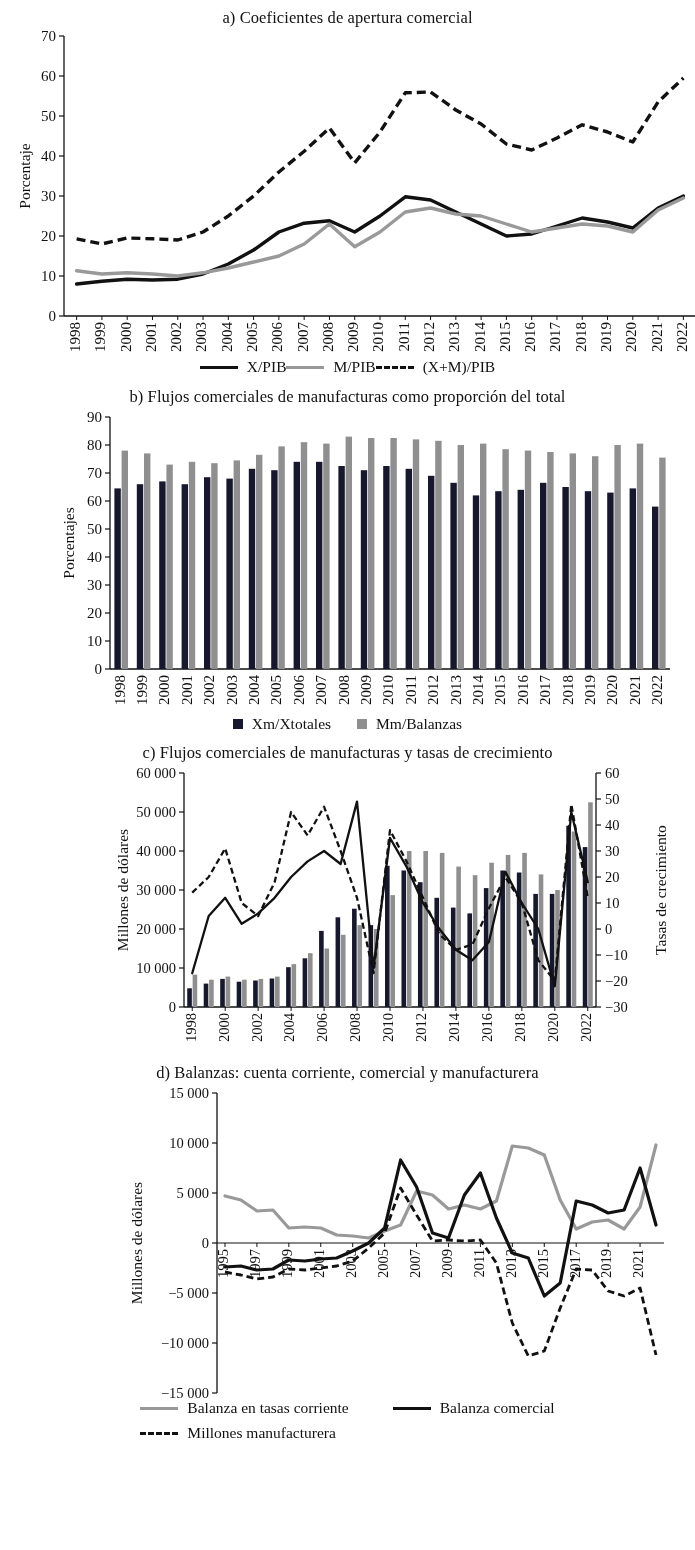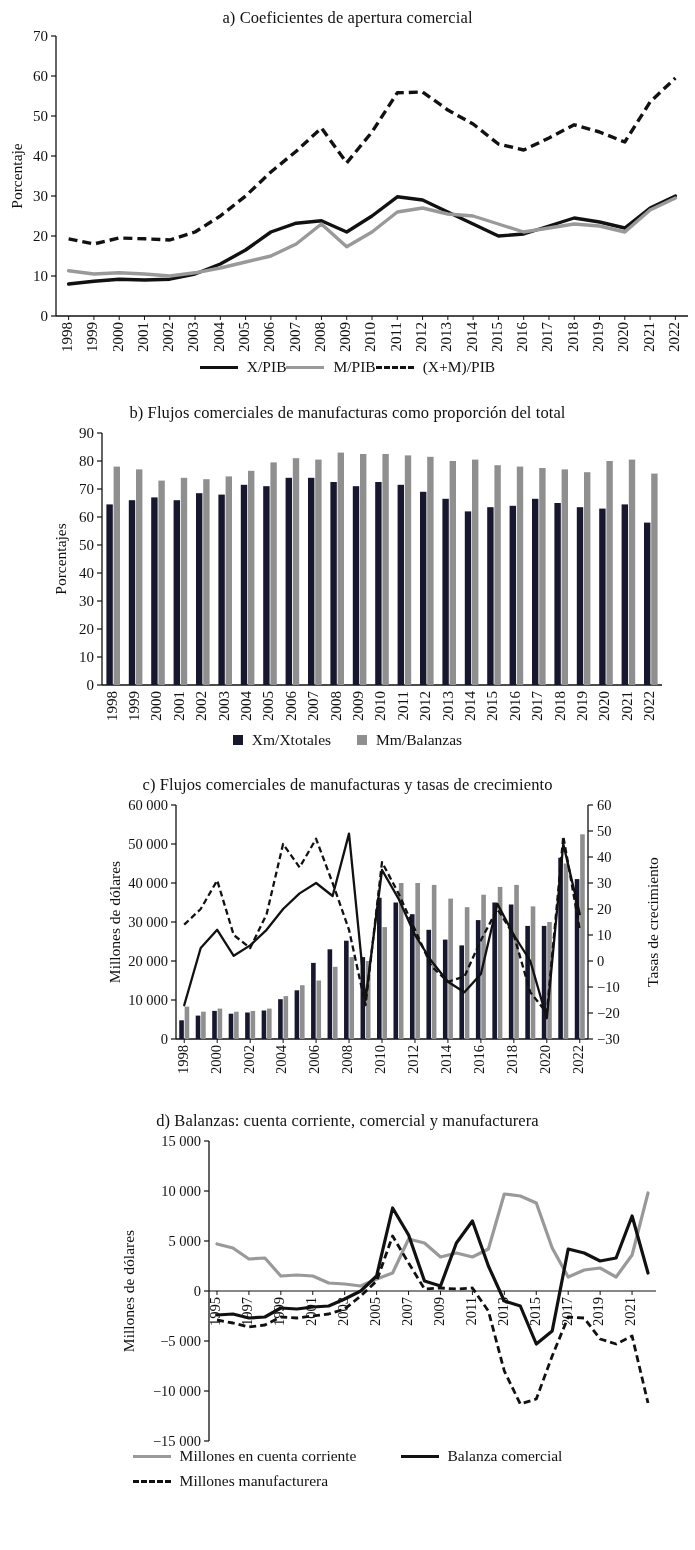--- a/index.html
+++ b/index.html
@@ -1,20 +1,20 @@
 <!DOCTYPE html>
 <html><head>
 <meta charset="utf-8">
 <style>
   *{box-sizing:border-box}
   body{margin:0;background:#fff;width:695px;color:#111;
        font-family:"Liberation Serif","DejaVu Serif",serif}
-  .fig{padding:6px 4px 4px}
+  .fig{padding:6px 12px 4px}
   .chart-sec{margin:0}
-  .chart-sec + .chart-sec{margin-top:26px}
+  .chart-sec + .chart-sec{margin-top:10px}
   .ctitle{margin:2px 0 2px;font-size:16.5px;font-weight:normal;text-align:center;letter-spacing:.1px}
   .plotwrap{line-height:0}
   .legend{display:flex;justify-content:center;align-items:center;
           font-size:15.5px;margin:-2px 0 10px;line-height:1.2}
   .gap-b{column-gap:26px}
   .grid-c{display:grid;grid-template-columns:max-content max-content;column-gap:64px;row-gap:6px;justify-content:center}
   .grid-d{display:grid;grid-template-columns:max-content max-content;column-gap:44px;row-gap:6px;justify-content:center}
   .lg-item{display:inline-flex;align-items:center;gap:9px;white-space:nowrap}
   .sw{flex:none;display:inline-block}
   .sw-line{width:38px;height:3.5px}
@@ -404,21 +404,21 @@
           <line x1="628.0535714285713" y1="158" x2="628.0535714285713" y2="162" stroke="#111" stroke-width="1"></line>
           <text font-size="14.5" font-family="&quot;Liberation Serif&quot;,&quot;DejaVu Serif&quot;,serif" fill="#111" text-anchor="end" dominant-baseline="middle" transform="translate(628.1,164) rotate(-90)">2021</text>
           <path d="M213.0,111.0L228.9,115.0L244.9,126.0L260.9,125.0L276.8,143.0L292.8,142.0L308.8,143.0L324.7,150.0L340.7,151.0L356.7,153.0L372.6,146.0L388.6,140.0L404.6,106.0L420.5,110.0L436.5,124.0L452.4,120.0L468.4,124.0L484.4,116.0L500.3,61.0L516.3,63.0L532.3,70.0L548.2,115.0L564.2,144.0L580.2,137.0L596.1,135.0L612.1,144.0L628.1,122.0L644.0,60.0" fill="none" stroke="#999999" stroke-width="3.2" stroke-linejoin="round" stroke-linecap="round"></path>
           <path d="M213.0,182.0L228.9,181.0L244.9,185.0L260.9,184.0L276.8,175.0L292.8,176.0L308.8,174.0L324.7,173.0L340.7,166.0L356.7,158.0L372.6,143.0L388.6,75.0L404.6,102.0L420.5,148.0L436.5,153.0L452.4,110.0L468.4,88.0L484.4,133.0L500.3,168.0L516.3,173.0L532.3,211.0L548.2,198.0L564.2,116.0L580.2,120.0L596.1,128.0L612.1,125.0L628.1,83.0L644.0,140.0" fill="none" stroke="#111111" stroke-width="3.2" stroke-linejoin="round" stroke-linecap="round"></path>
           <path d="M213.0,187.0L228.9,190.0L244.9,194.0L260.9,192.0L276.8,184.0L292.8,185.0L308.8,183.0L324.7,181.0L340.7,176.0L356.7,163.0L372.6,148.0L388.6,103.0L404.6,130.0L420.5,156.0L436.5,155.0L452.4,156.0L468.4,155.0L484.4,178.0L500.3,238.0L516.3,271.0L532.3,266.0L548.2,223.0L564.2,184.0L580.2,185.0L596.1,206.0L612.1,211.0L628.1,203.0L644.0,270.0" fill="none" stroke="#111111" stroke-width="2.8" stroke-linejoin="round" stroke-linecap="butt" stroke-dasharray="7,4"></path>
           <text font-size="15.5" font-family="&quot;Liberation Serif&quot;,&quot;DejaVu Serif&quot;,serif" fill="#111" text-anchor="middle" dominant-baseline="middle" transform="translate(126,158) rotate(-90)">Millones de dólares</text>
         </svg></div>
     <div class="legend grid-d">
         <span class="lg-item">
           <span class="sw sw-line" style="background: rgb(153, 153, 153);"></span>
-          <span>Millones en cuenta corriente</span>
+          <span>Balanza en tasas corriente</span>
         </span>
         <span class="lg-item">
           <span class="sw sw-line" style="background: rgb(17, 17, 17);"></span>
           <span>Balanza comercial</span>
         </span>
         <span class="lg-item">
           <span class="sw sw-dash" style="border-top-color: rgb(17, 17, 17);"></span>
           <span>Millones manufacturera</span>
         </span>
       </div>

